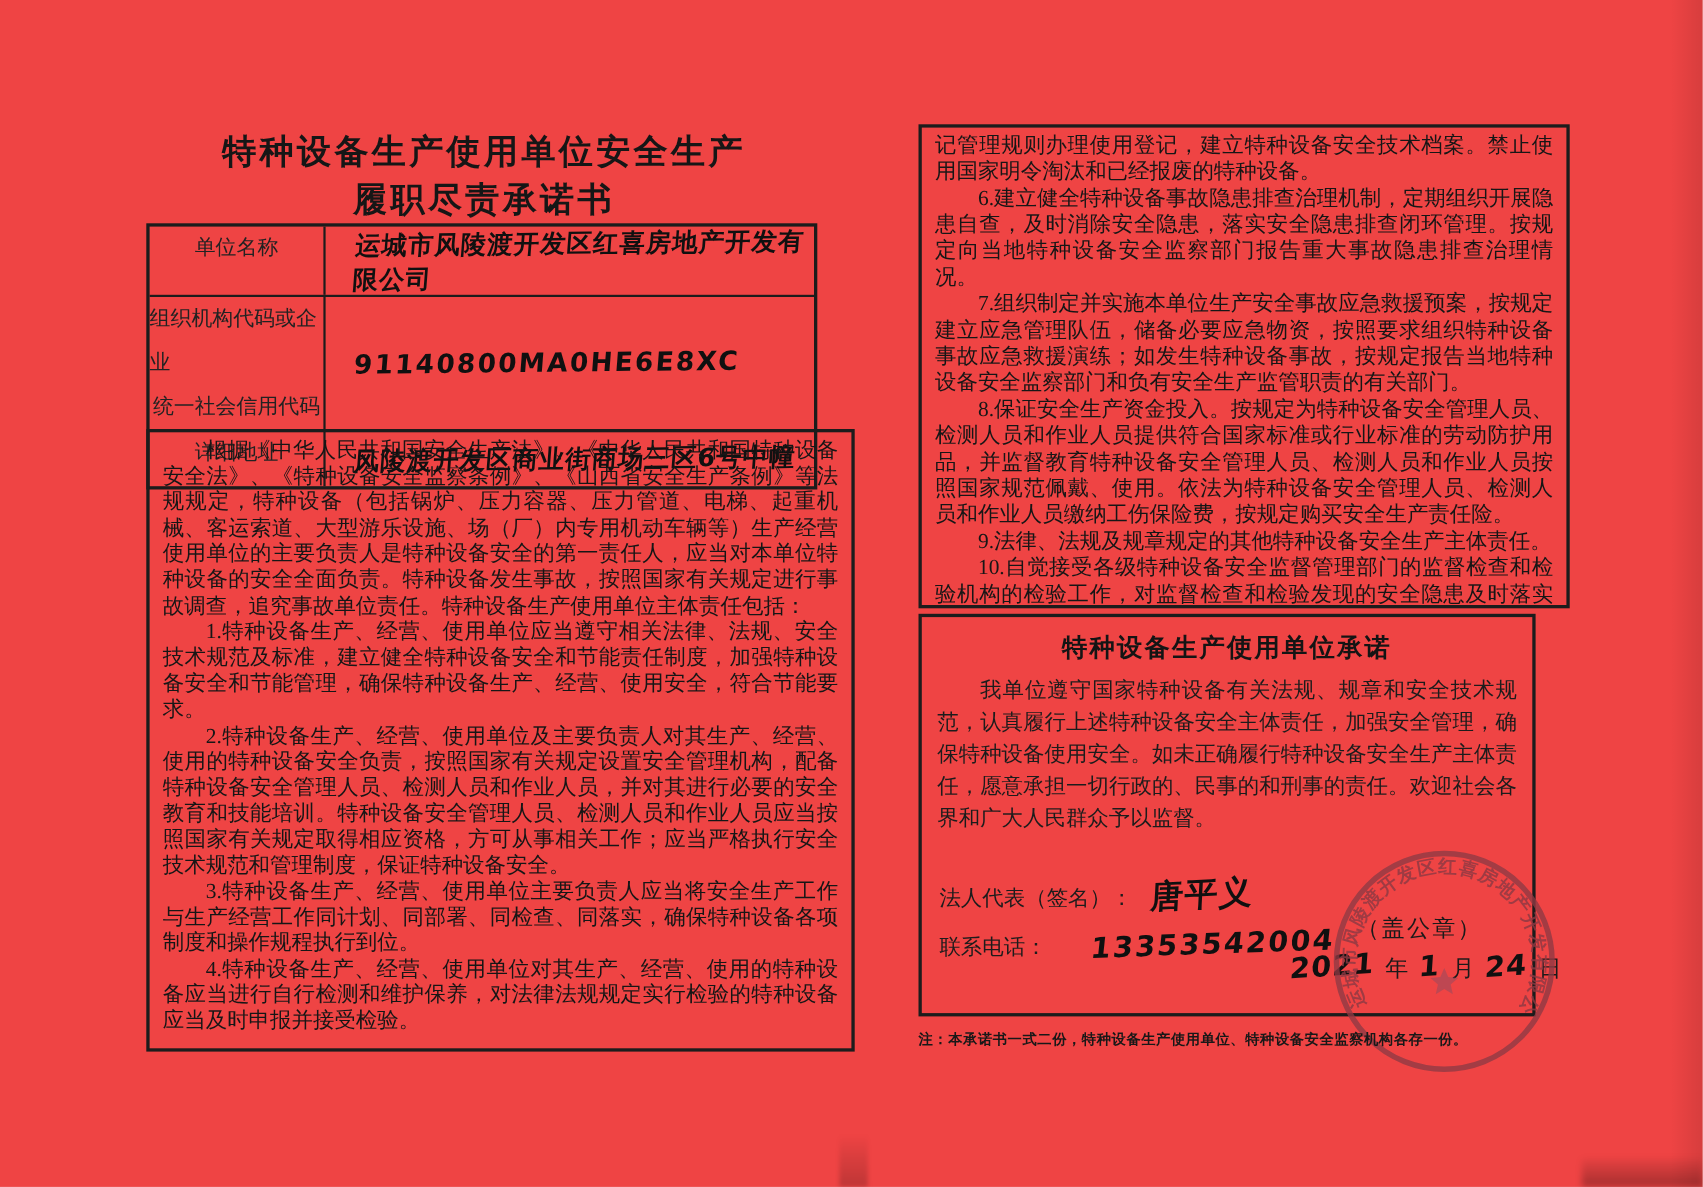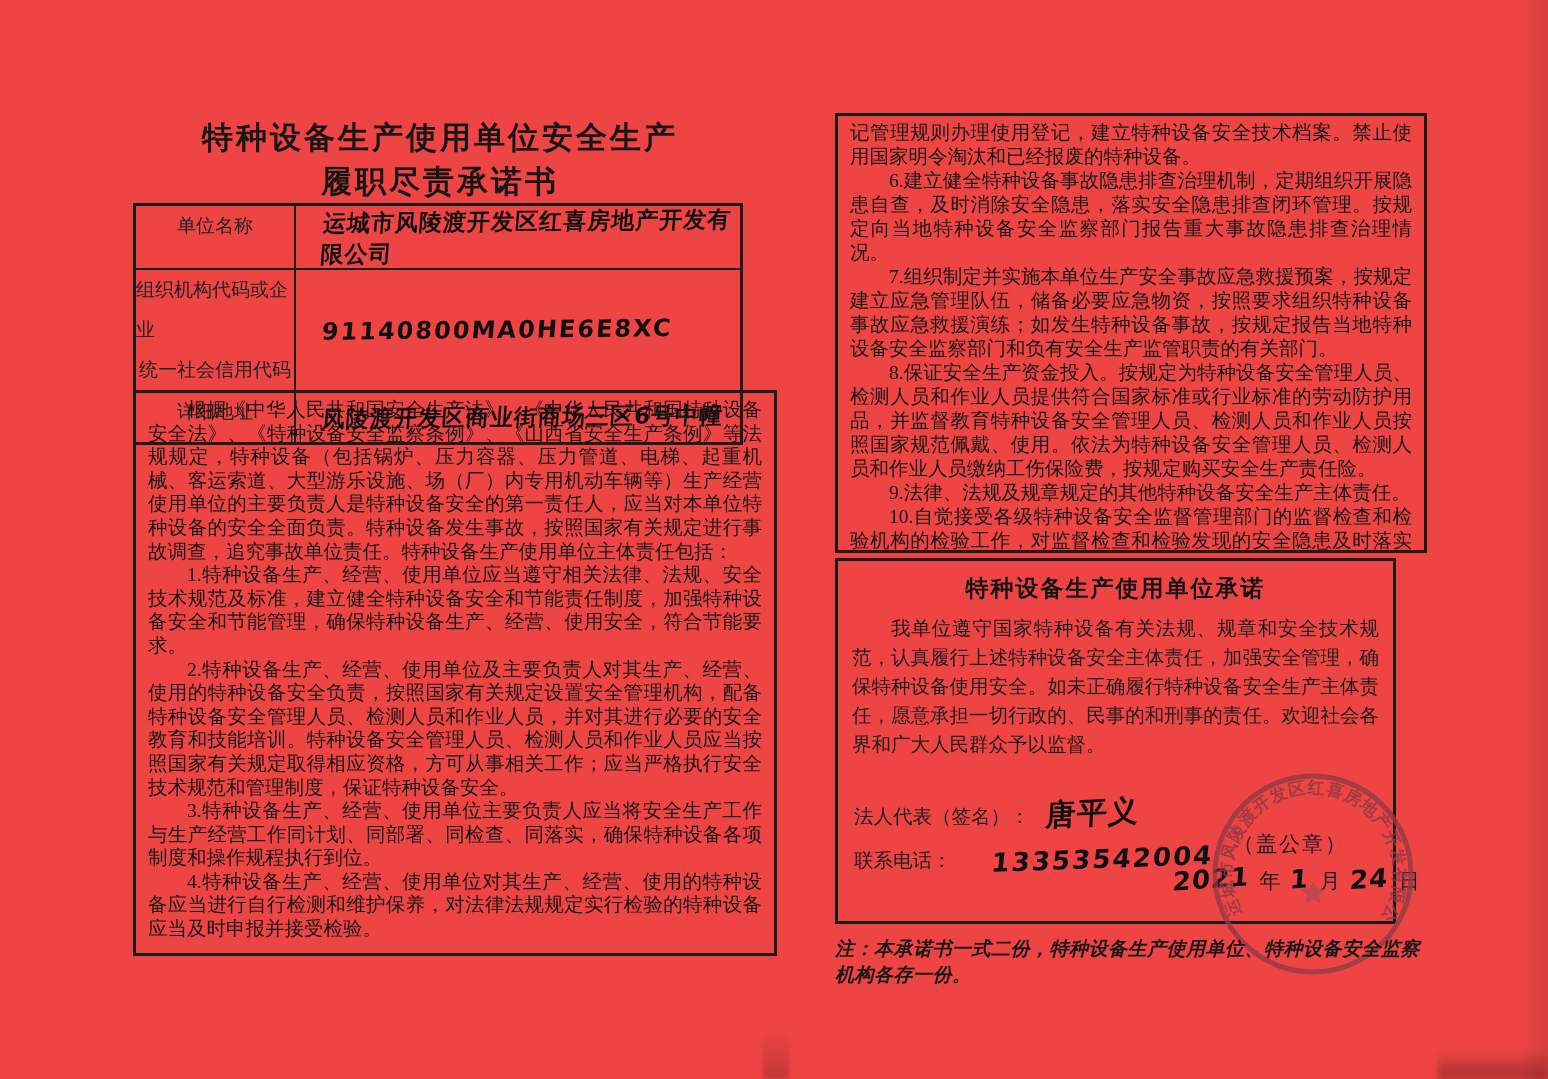--- a/index.html
+++ b/index.html
@@ -44,21 +44,21 @@
   .hw-sig{font-size:30px;margin-left:16px;transform:skewX(-6deg) rotate(-3deg);}
   .hw-phone{font-size:26px;margin-left:40px;transform:skewX(-8deg) rotate(-2deg);letter-spacing:2px;}
   .right-col{position:absolute;left:835px;top:0;width:592px;height:1079px;pointer-events:none;}
   .seal-note{position:absolute;left:398px;top:830px;font-size:21px;letter-spacing:2px;color:#1a1a1a;}
   .stamp-svg{position:absolute;left:372px;top:768px;opacity:0.92;}
   .date-line{position:absolute;left:338px;top:864px;display:flex;align-items:baseline;
     font-size:21px;color:#1a1a1a;}
   .date-line .printed{margin:0 10px;}
   .hw-date{font-size:26px;transform:skewX(-8deg) rotate(-4deg);}
   .footnote{position:absolute;left:835px;top:936px;width:600px;
-    font-size:19px;font-weight:700;color:#181818;letter-spacing:0.5px;font-style:italic;}
+    font-size:13px;font-weight:700;color:#181818;letter-spacing:0.5px;}
   
   .right-edge{position:absolute;right:0;top:0;width:30px;height:100%;
     background:linear-gradient(to right,rgba(0,0,0,0),rgba(0,0,0,0.10));}
   .corner-shadow{position:absolute;right:0;bottom:0;width:110px;height:26px;
     background:linear-gradient(to bottom,rgba(0,0,0,0.03),rgba(0,0,0,0.30));filter:blur(3px);}
   .center-mark{position:absolute;left:763px;bottom:0;width:26px;height:48px;
     background:linear-gradient(to bottom,rgba(0,0,0,0),rgba(0,0,0,0.20));filter:blur(2px);}
 </style>
 </head>
 <body>

